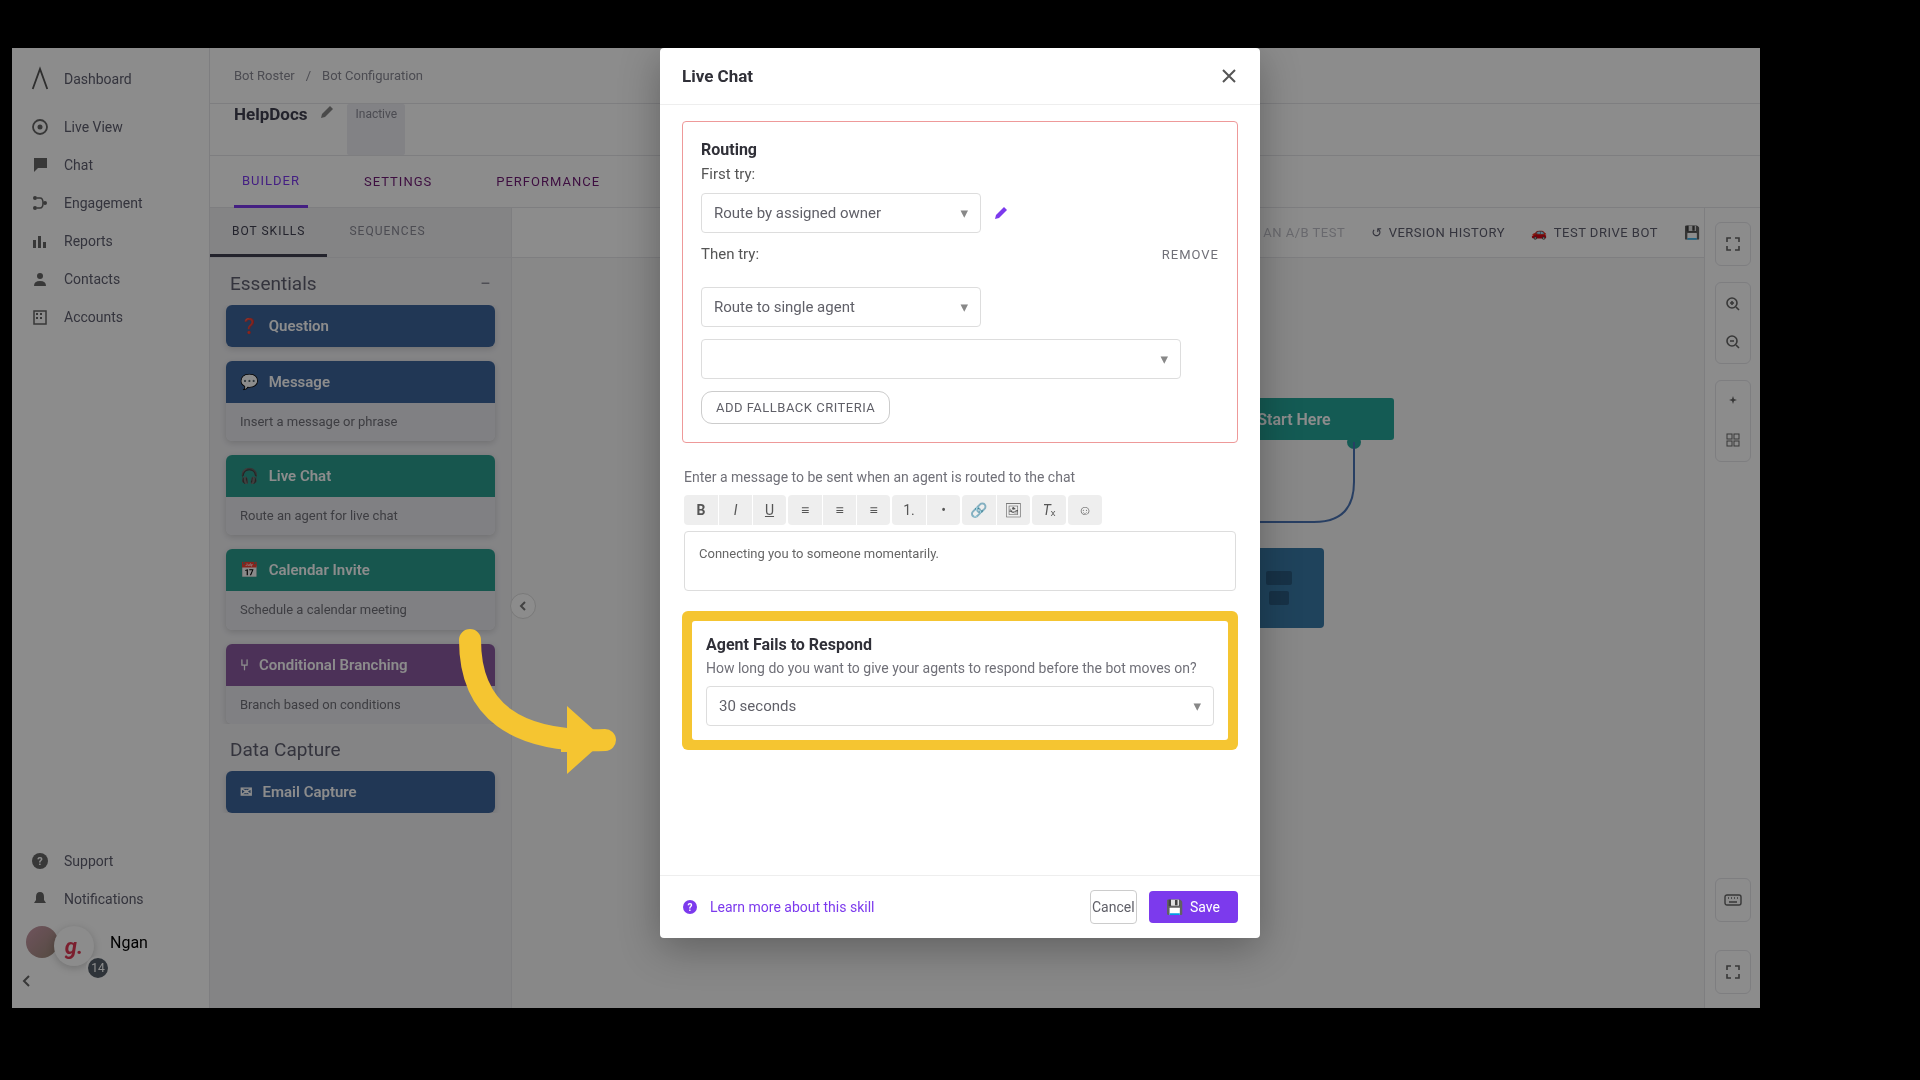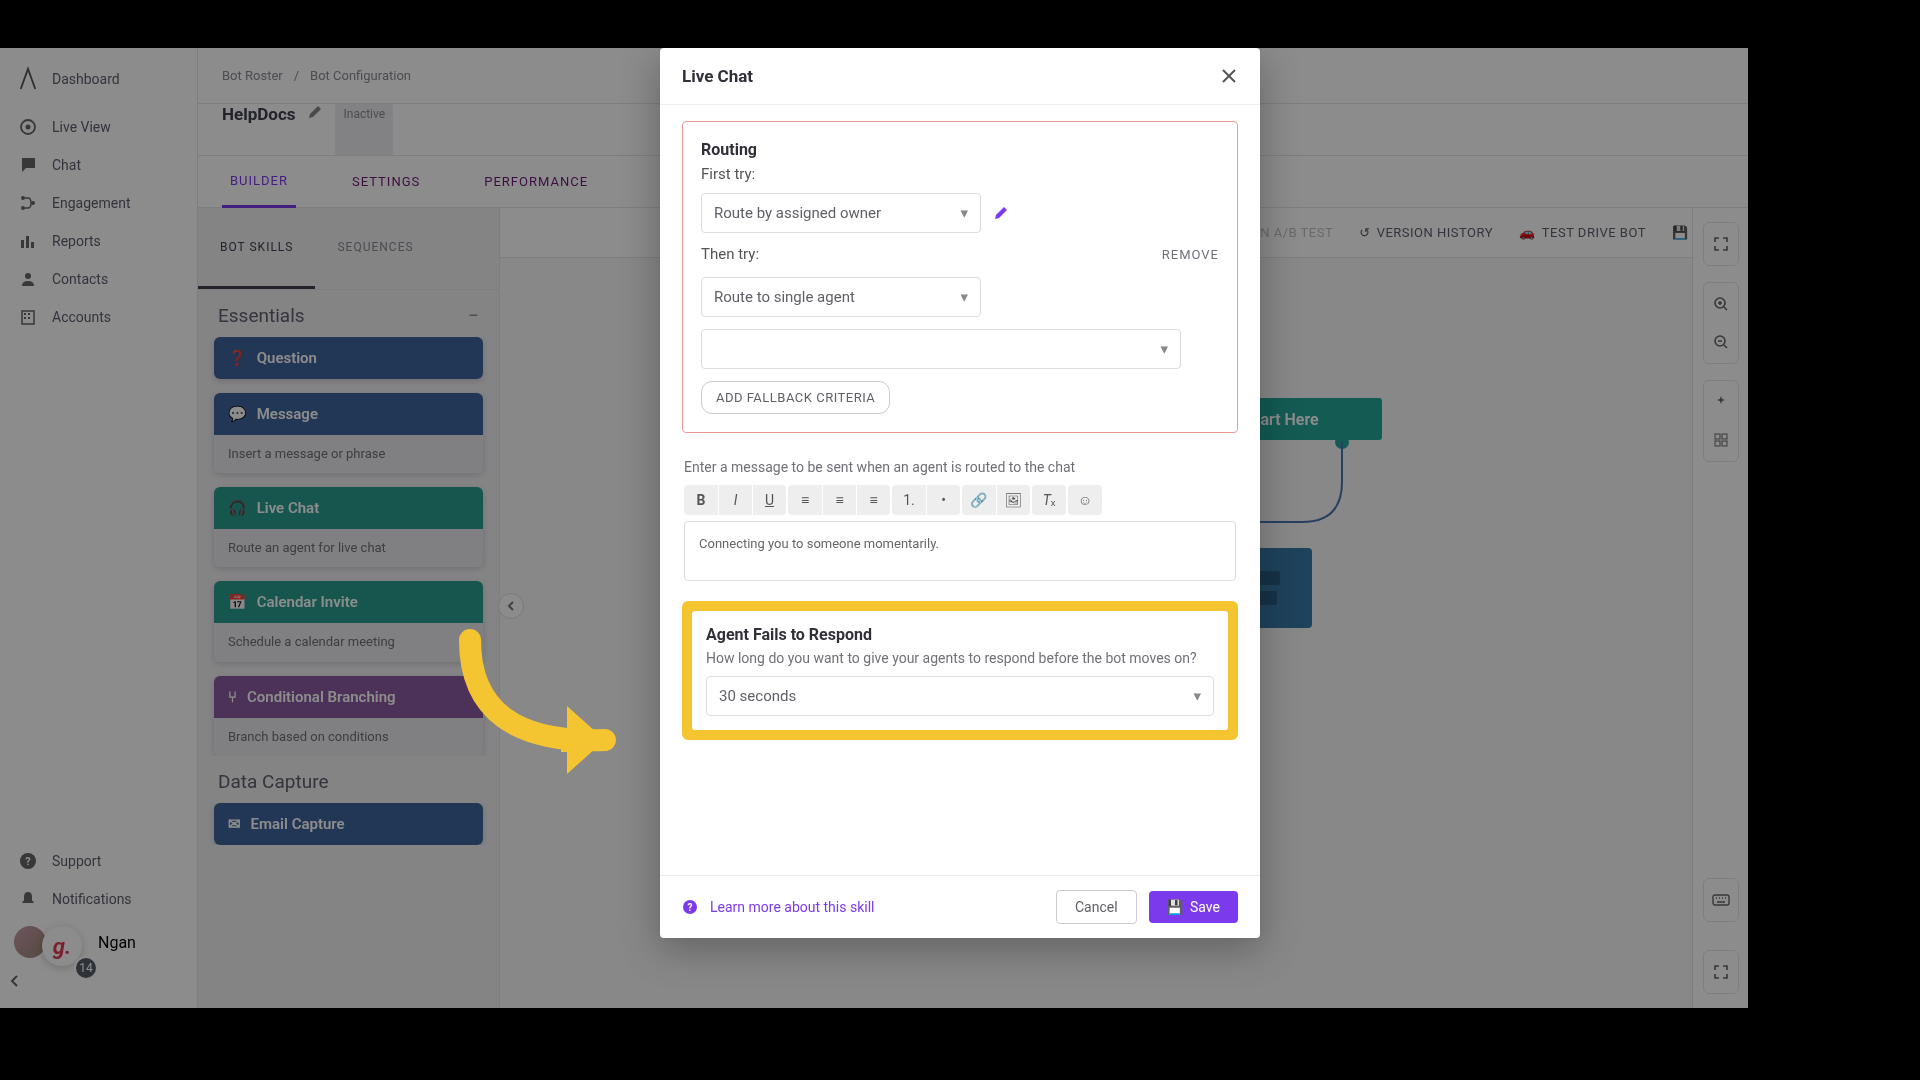--- a/index.html
+++ b/index.html
@@ -1,17 +1,17 @@
 <!DOCTYPE html>
 <html><head>
 <meta charset="utf-8">
 <style>
 *{box-sizing:border-box;margin:0;padding:0;font-family:-apple-system,BlinkMacSystemFont,"Segoe UI",Roboto,Helvetica,Arial,sans-serif}
 body{width:1920px;height:1080px;background:#000;overflow:hidden;position:relative}
-.screen{position:absolute;left:0;top:48px;width:1748px;height:960px;background:#f7f7f9}
+.screen{position:absolute;left:12px;top:48px;width:1748px;height:960px;background:#f7f7f9}
 .dim-overlay{position:absolute;inset:0;background:rgba(0,0,0,0.45);pointer-events:none;z-index:40}
 .sidebar{position:absolute;left:0;top:0;width:198px;height:100%;background:#fff;border-right:1px solid #e5e5ea;display:flex;flex-direction:column;padding:12px 0;z-index:10}
 .sidebar .nav-item{display:flex;align-items:center;gap:14px;padding:10px 18px;color:#606070;font-size:14px;cursor:pointer}
 .sidebar .nav-item .ico{width:20px;display:flex;align-items:center;justify-content:center;color:#606070}
 .sidebar .nav-item.logo-row{padding:6px 18px 16px}
 .sidebar .bottom{margin-top:auto}
 .sidebar .user-row{display:flex;align-items:center;gap:10px;padding:8px 14px;position:relative}
 .avatar{width:32px;height:32px;border-radius:50%;background:linear-gradient(135deg,#c9a 0%,#987 100%)}
 .g-bubble{position:absolute;left:42px;top:8px;width:40px;height:40px;border-radius:50%;background:#fff;box-shadow:0 2px 8px rgba(0,0,0,.2);display:flex;align-items:center;justify-content:center;color:#e03a55;font-weight:700;font-size:22px;font-style:italic}
 .badge{position:absolute;left:74px;top:38px;background:#555e68;color:#fff;border-radius:50%;width:24px;height:24px;font-size:12px;display:flex;align-items:center;justify-content:center;border:2px solid #fff}
@@ -23,21 +23,21 @@
 .bot-title{font-weight:700;color:#404050;font-size:17px}
 .bot-status{background:#ededf2;color:#8a8a95;font-size:12px;padding:3px 8px;border-radius:2px}
 .tabs-row{position:absolute;left:198px;top:108px;right:0;height:52px;background:#fff;border-bottom:1px solid #e5e5ea;display:flex;align-items:center;padding:0 24px;gap:48px;z-index:10}
 .tab{font-size:13px;letter-spacing:1px;color:#701a75;padding:17px 8px;cursor:pointer}
 .tab.active{color:#7c3aed;border-bottom:3px solid #7c3aed}
 .toolbar{position:absolute;left:500px;top:160px;right:0;height:50px;background:#fff;border-bottom:1px solid #e5e5ea;display:flex;align-items:center;justify-content:flex-end;padding:0 20px;gap:26px;z-index:10}
 .tool-btn{display:flex;align-items:center;gap:6px;font-size:13px;letter-spacing:.5px;color:#606070;cursor:pointer}
 .tool-btn.disabled{color:#c0c0c8}
 .skill-panel{position:absolute;left:198px;top:160px;width:302px;bottom:0;background:#f0f0f3;border-right:1px solid #e5e5ea;z-index:10}
 .skill-tabs{display:flex;border-bottom:1px solid #e5e5ea}
-.skill-tab{flex:0 0 auto;padding:32px 22px;font-size:12px;letter-spacing:1px;color:#8a8a95;cursor:pointer}
+.skill-tab{flex:0 0 auto;padding:16px 22px;font-size:12px;letter-spacing:1px;color:#8a8a95;cursor:pointer}
 .skill-tab.active{color:#404050;border-bottom:3px solid #404050}
 .panel-h{font-size:19px;color:#606070;padding:14px 20px 10px;display:flex;justify-content:space-between;align-items:center}
 .panel-h .minus{color:#8a8a95}
 .skills{padding:0 16px;display:flex;flex-direction:column;gap:14px;overflow-y:auto}
 .skill-card{border-radius:6px;overflow:hidden;box-shadow:0 2px 6px rgba(0,0,0,.15)}
 .skill-head{display:flex;align-items:center;gap:10px;padding:12px 14px;color:#fff;font-weight:600;font-size:15px}
 .skill-body{background:#eaeaef;color:#707078;font-size:13px;padding:10px 14px;line-height:1.4}
 .skill-blue{background:#3d649b}
 .skill-green{background:#2a9d8f}
 .skill-purple{background:#8a5aa0}
@@ -69,24 +69,24 @@
 .rte-toolbar{display:flex;gap:2px;margin-top:10px;margin-bottom:6px}
 .rte-group{display:flex;border-radius:4px;overflow:hidden}
 .rte-btn{width:34px;height:30px;background:#eee;display:flex;align-items:center;justify-content:center;color:#555;cursor:pointer;font-size:14px}
 .rte-group .rte-btn+.rte-btn{border-left:1px solid #fff}
 .rte-editor{border:1px solid #ddd;border-radius:4px;padding:14px;min-height:60px;font-size:13px;color:#666}
 .highlight-wrap{background:#f5c531;border-radius:6px;padding:10px;margin-top:2px}
 .highlight-inner{background:#fff;border-radius:3px;padding:14px}
 .modal-footer{display:flex;align-items:center;padding:14px 22px;border-top:1px solid #eee;gap:12px}
 .learn-link{color:#7c3aed;font-size:14px;display:flex;align-items:center;gap:6px;cursor:pointer}
 .footer-spacer{flex:1}
-.btn-cancel{border:1px solid #ccc;background:#fff;border-radius:4px;padding:8px 18px;color:#606068;font-size:14px;cursor:pointer}
+.btn-cancel{border:1px solid #ccc;background:#fff;border-radius:4px;padding:8px 1px;color:#606068;font-size:14px;cursor:pointer}
 .btn-save{background:#7c3aed;color:#fff;border-radius:4px;padding:8px 18px;display:flex;align-items:center;gap:6px;font-size:14px;cursor:pointer;border:none}
 .arrow-annot{position:absolute;left:435px;top:625px;width:220px;height:170px;z-index:70;pointer-events:none}
-.between{display:flex;align-items:center;justify-content:space-between;margin-bottom:14px}
+.between{display:flex;align-items:center;justify-content:space-between;margin-bottom:24px}
 svg{display:block}
 </style>
 </head>
 <body>
 
 <div class="screen">
 
   <div class="sidebar">
     <div class="nav-item logo-row">
       <span class="ico">

